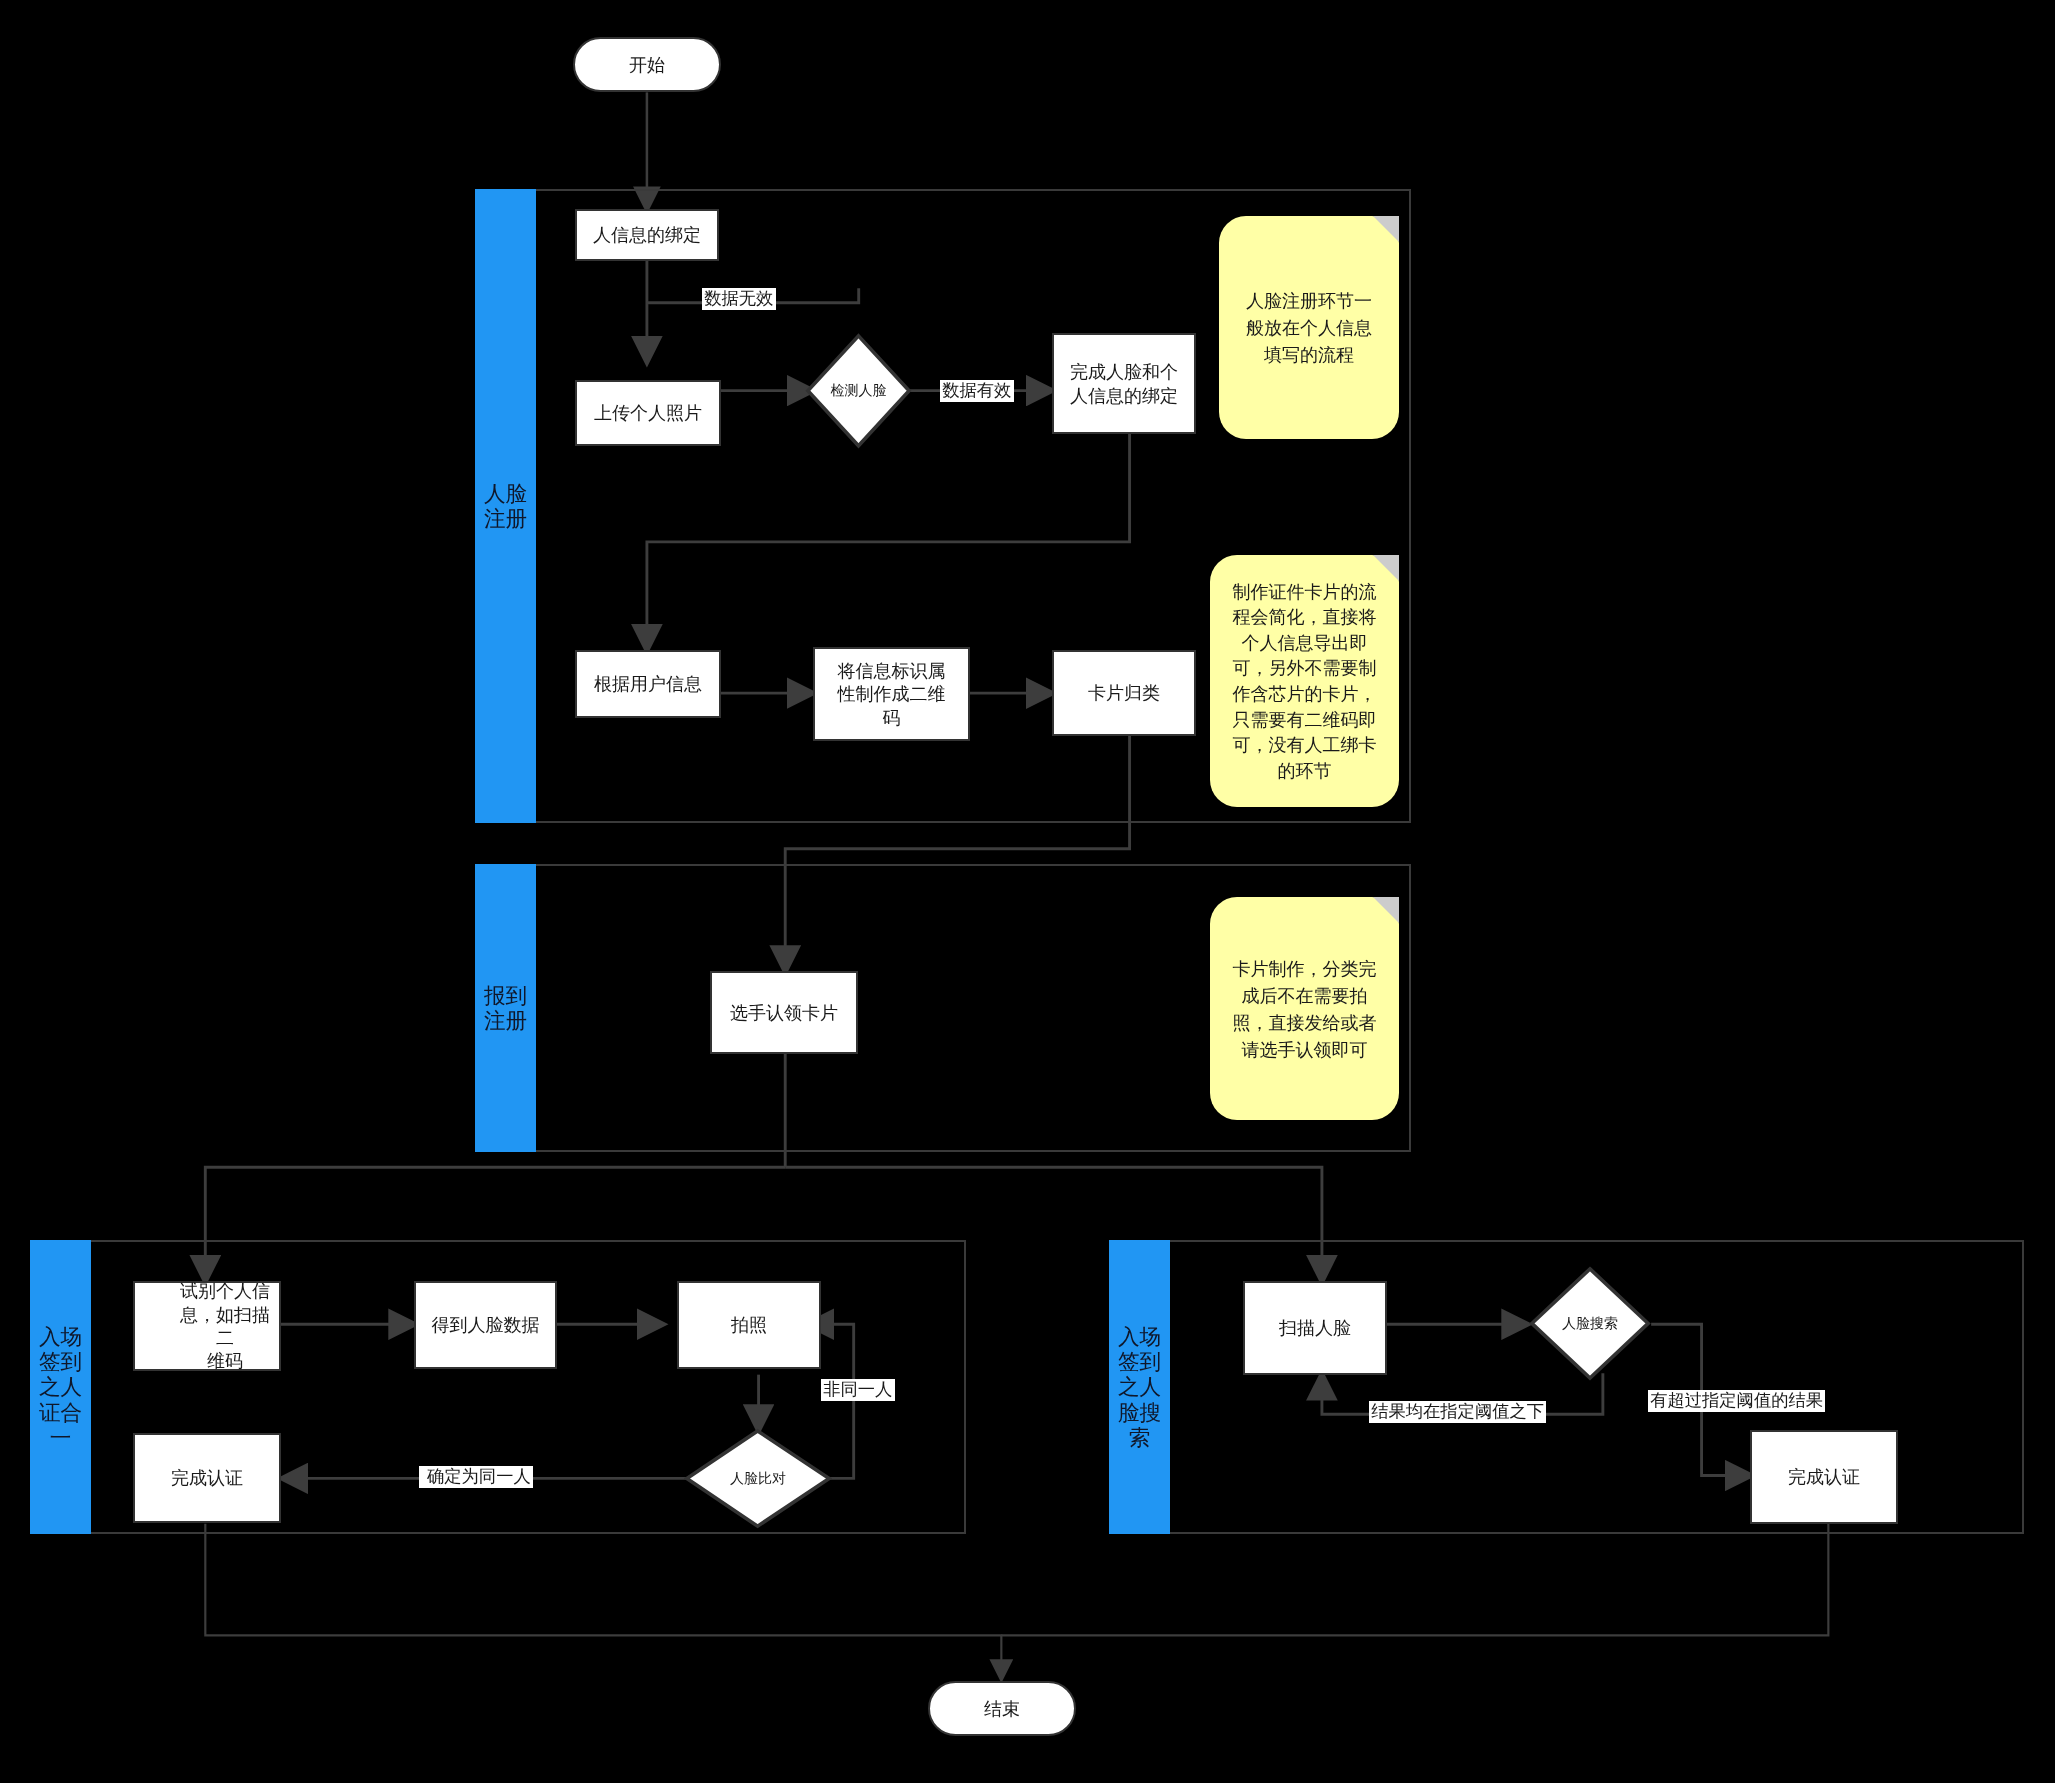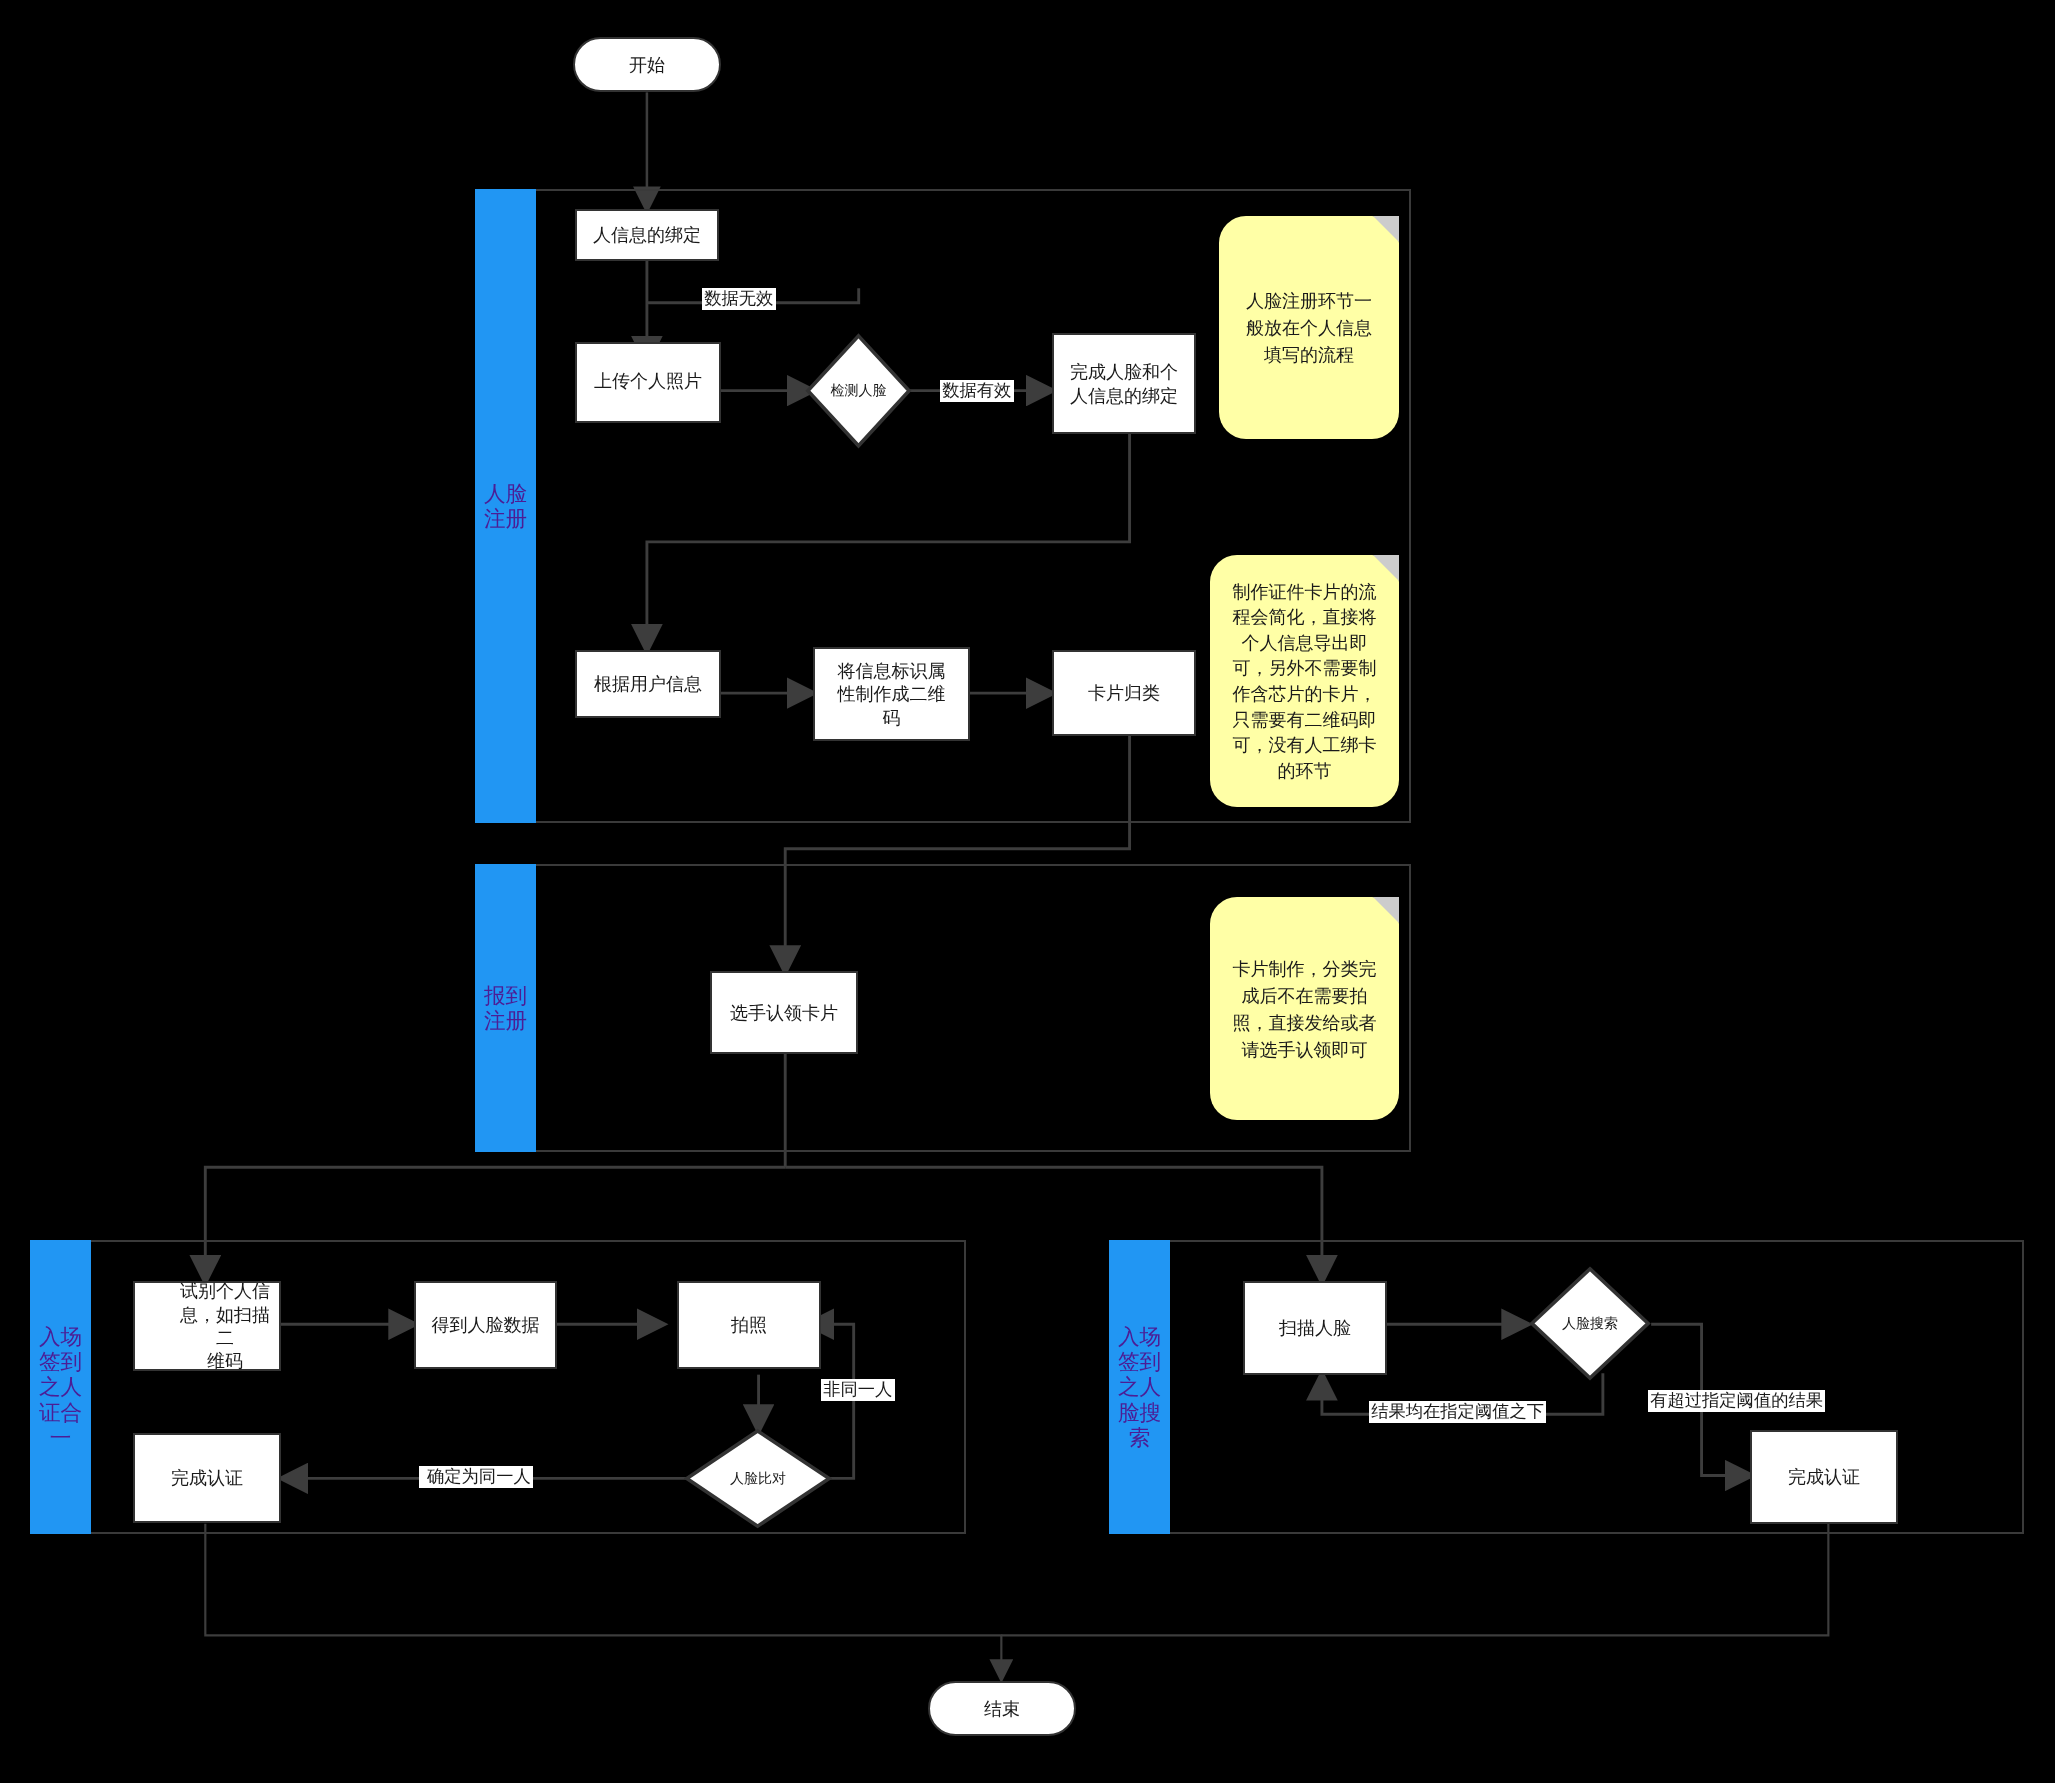--- a/index.html
+++ b/index.html
@@ -18,21 +18,21 @@
   }
   .lane-bar{
     position:absolute;
     background:#2196f3;
     box-sizing:border-box;
     display:flex;
     align-items:center;
     justify-content:center;
   }
   .lane-bar span{
-    color:#4c1d95;
+    color:#0f172a;
     font-size:21.6px;
     line-height:1.16;
     text-align:center;
     letter-spacing:0px;
     writing-mode:horizontal-tb;
     word-break:break-all;
     display:block;
     width:100%;
     padding:0 1.4px;
     box-sizing:border-box;
@@ -195,21 +195,21 @@
   </div>
 
   <div class="node terminator" style="left:928px;top:1681px;width:148px;height:55px;">
     <span>结束</span>
   </div>
 
   <div class="node" style="left:575px;top:209px;width:144px;height:52px;">
     <span>人信息的绑定</span>
   </div>
 
-  <div class="node" style="left:575px;top:342px;width:146px;height:81px;font-family:Liberation Mono, monospace;">
+  <div class="node" style="left:575px;top:380px;width:146px;height:66px;">
     <span>上传个人照片</span>
   </div>
 
   <div class="diamond" style="left:805px;top:333px;width:107px;height:115px;">
     <svg class="dshape" viewBox="0 0 148 160" xmlns="http://www.w3.org/2000/svg">
       <polygon points="74,4 144,80 74,156 4,80" fill="#ffffff" stroke="#333333" stroke-width="5"></polygon>
     </svg>
     <div class="dlabel">检测人脸</div>
   </div>
 

